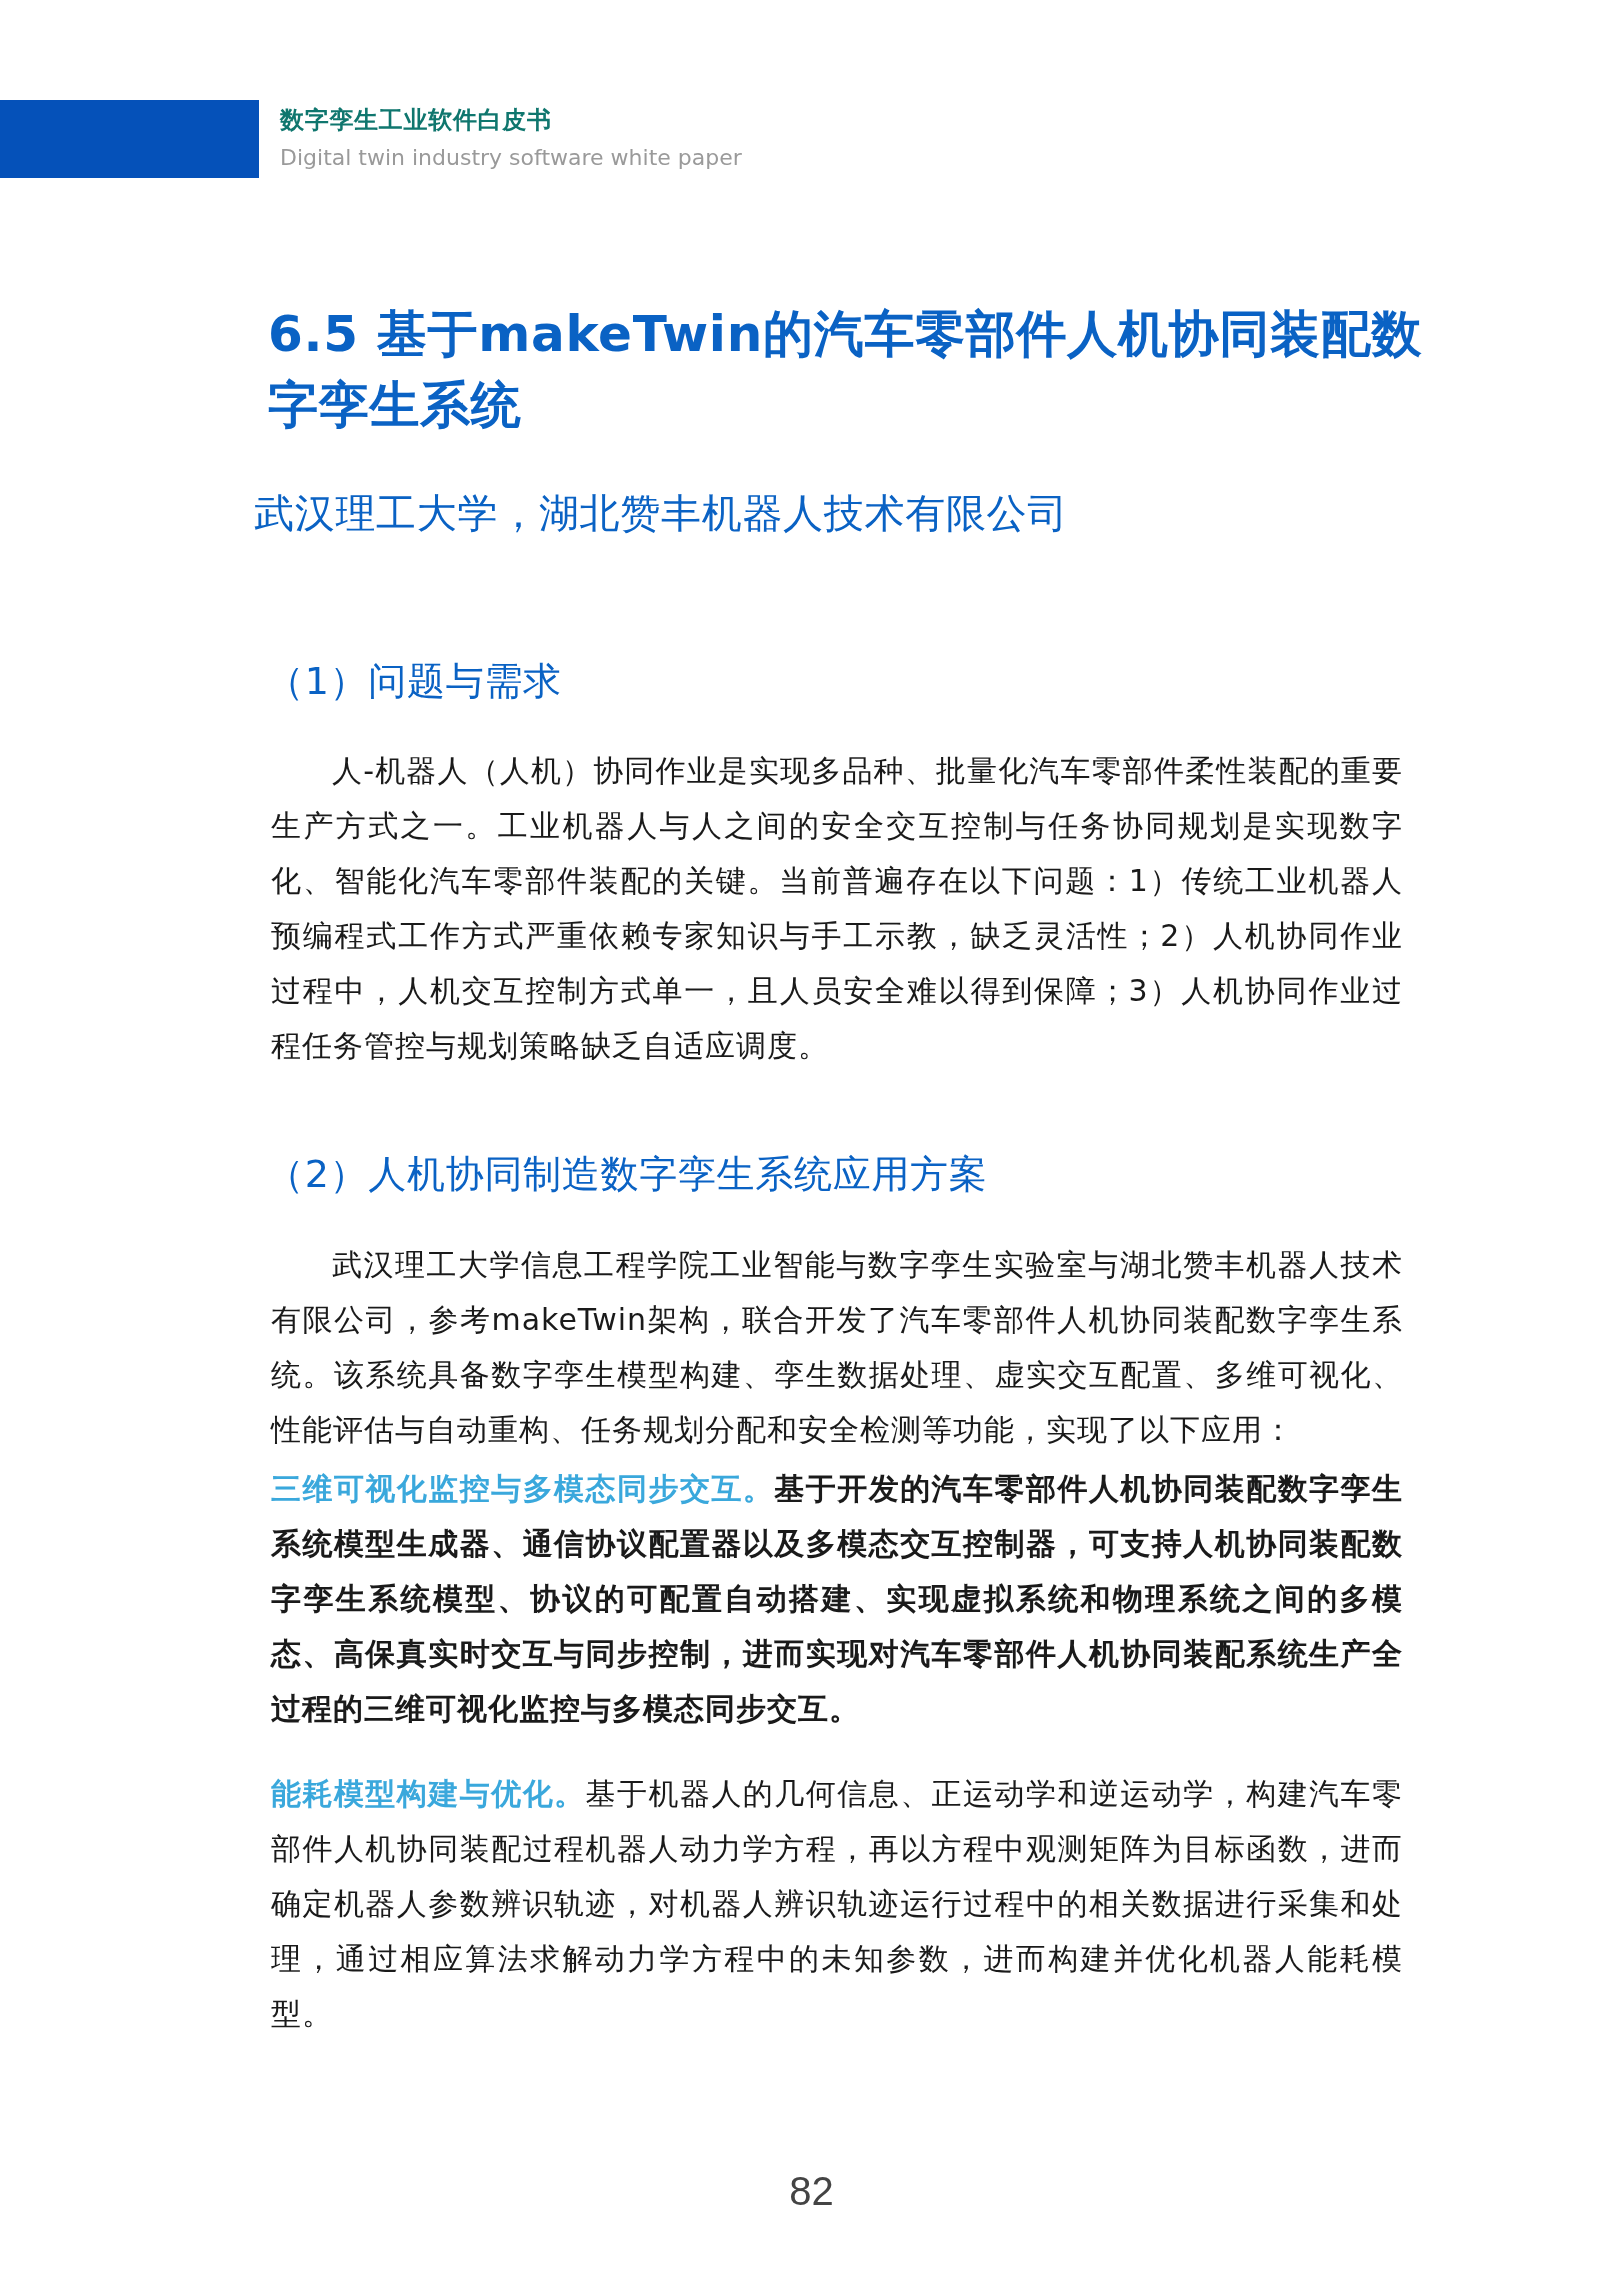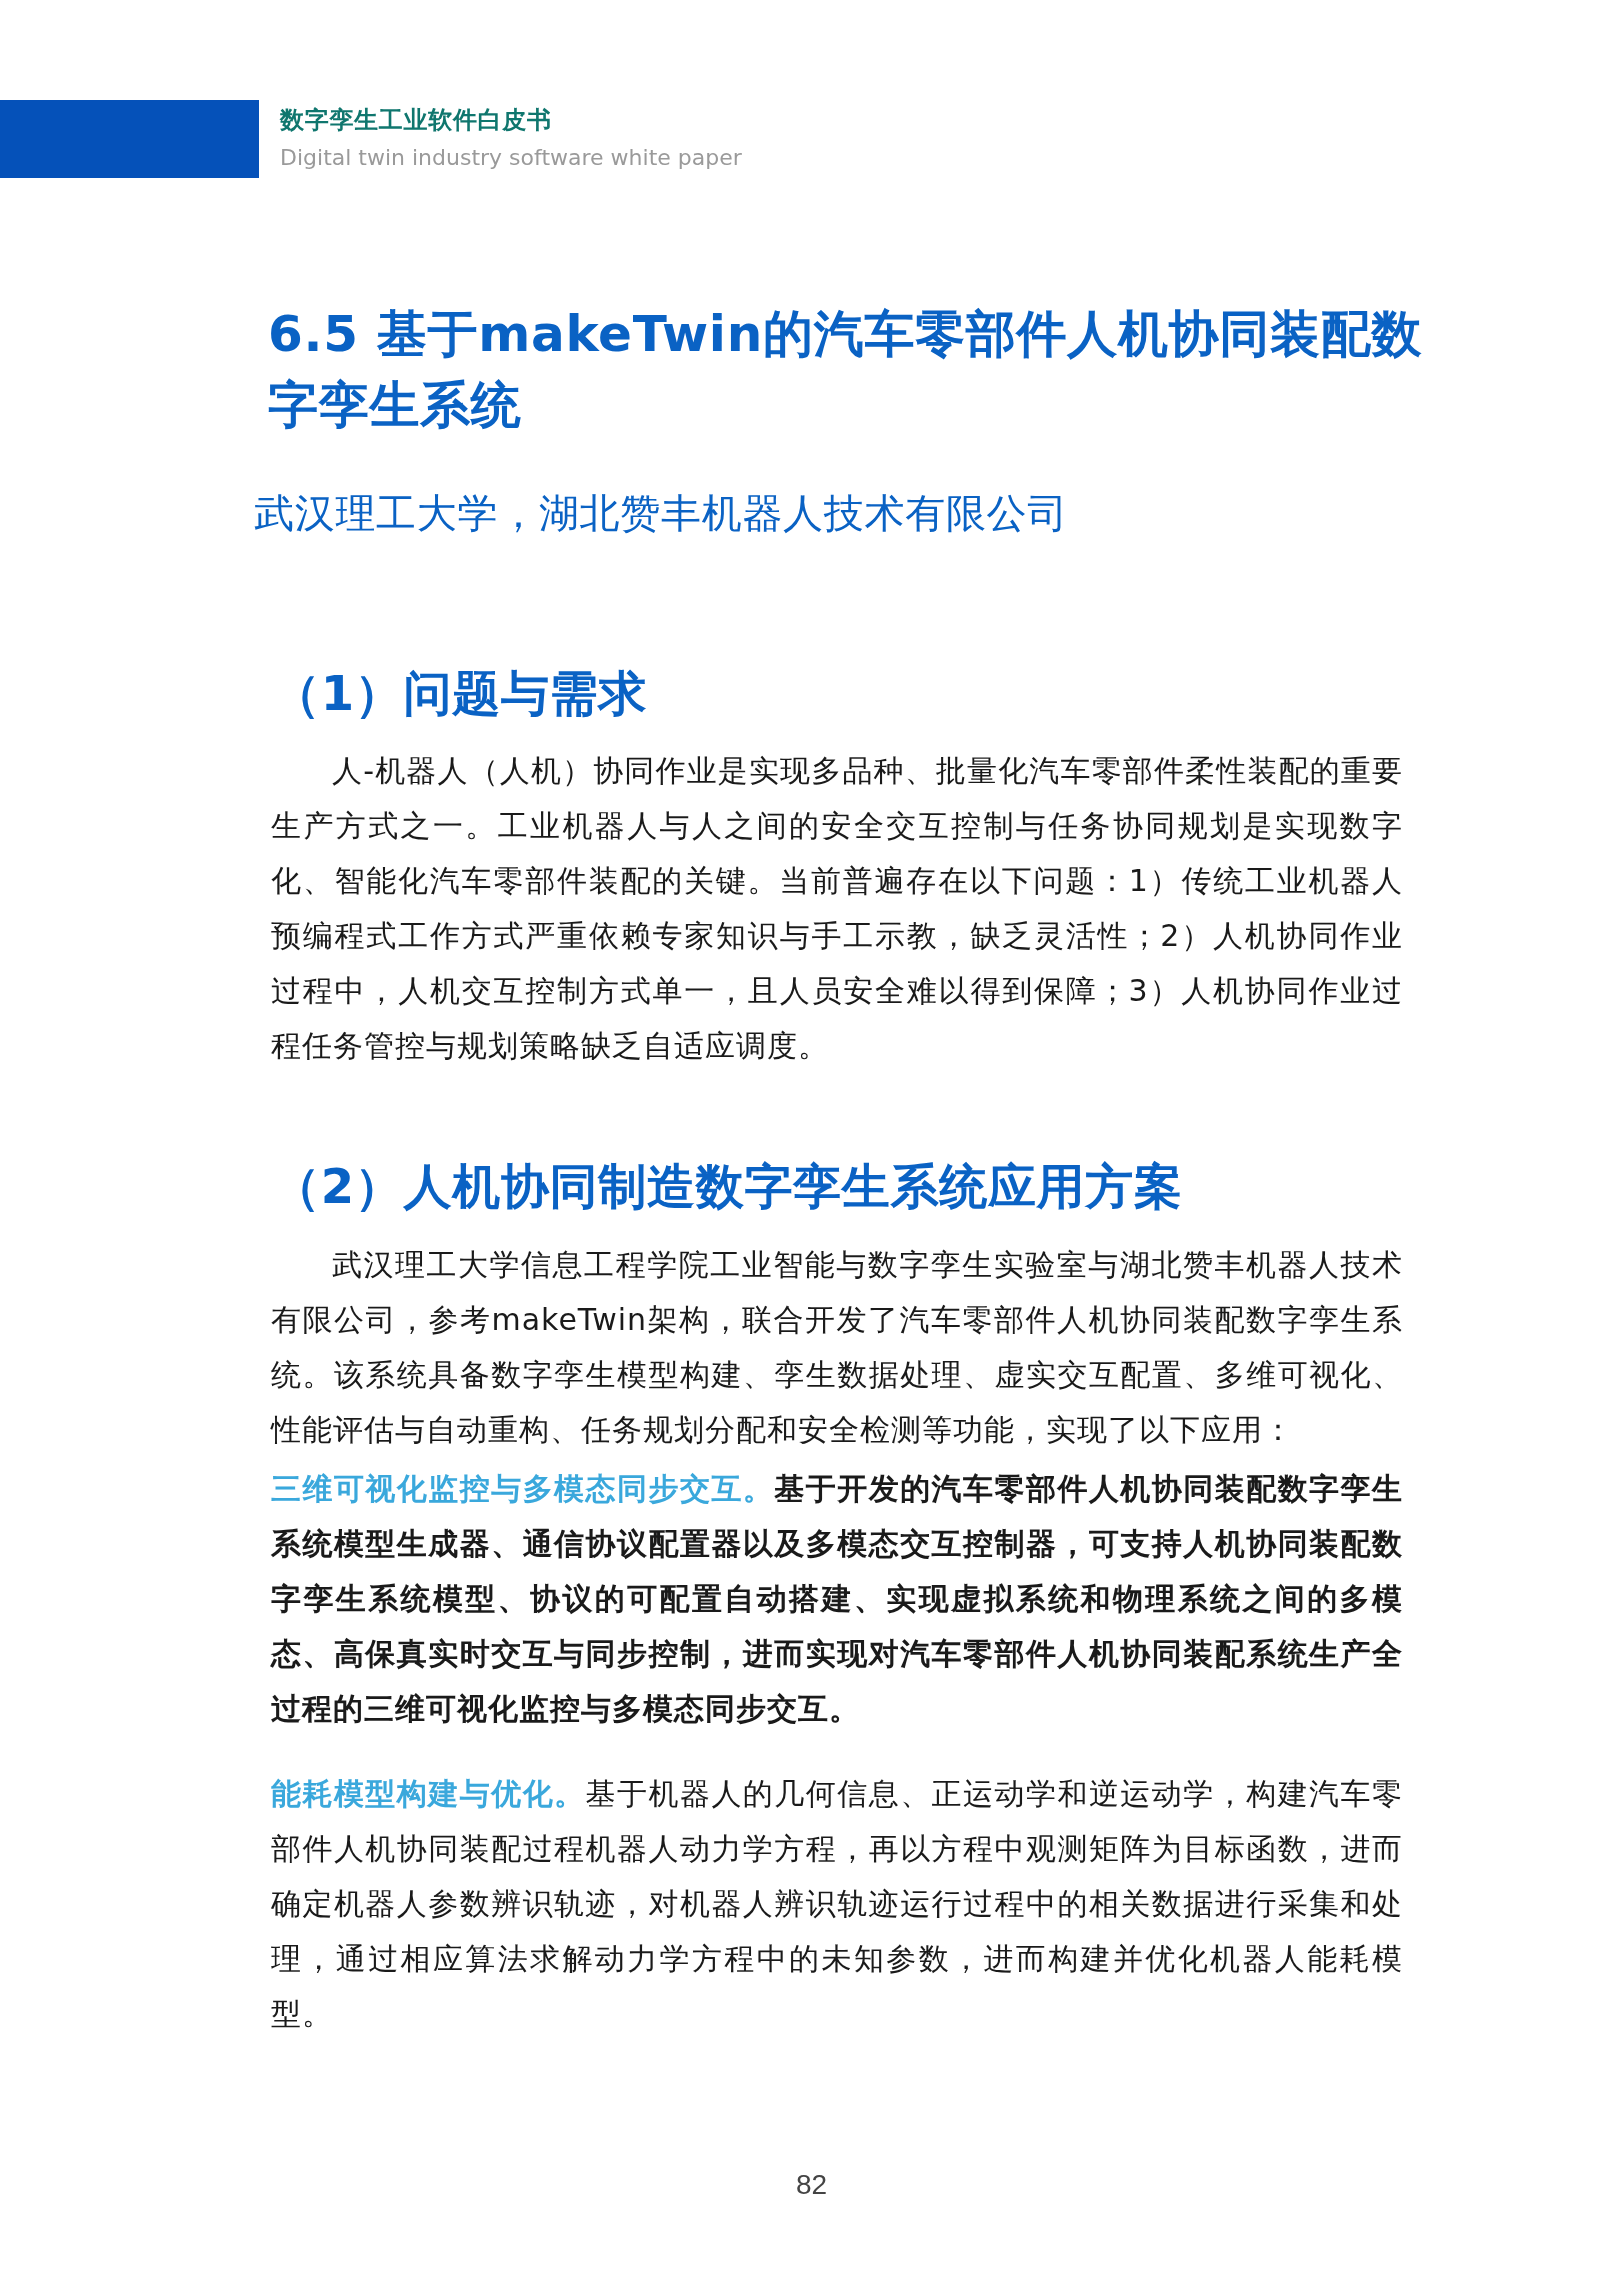--- a/index.html
+++ b/index.html
@@ -3,26 +3,26 @@
 <meta charset="utf-8">
 <style>
   html, body { margin: 0; padding: 0; background: #ffffff; }
   body { width: 1623px; height: 2295px; position: relative; overflow: hidden;
          font-family: "DejaVu Sans", "Liberation Sans", sans-serif; color: #1a1a1a; }
   .header-bar { position: absolute; left: 0; top: 100px; width: 259px; height: 78px; background: #0551b9; }
   .header-title { position: absolute; left: 280px; top: 104px; font-size: 24px; font-weight: bold; color: #0f766e; letter-spacing: 0.7px; white-space: nowrap; }
   .header-sub { position: absolute; left: 280px; top: 145px; font-size: 22px; color: #9a9a9a; white-space: nowrap; }
   .doc-title { position: absolute; left: 254px; top: 285px; width: 1159px; font-size: 50px; font-weight: bold; color: #0a62c4; line-height: 71px; margin: 14px; letter-spacing: 0.7px; }
   .authors { position: absolute; left: 254px; top: 486px; font-size: 40px; color: #0a62c4; white-space: nowrap; font-weight: normal; letter-spacing: 0.7px; }
-  .section-h { position: absolute; left: 254px; font-size: 48px; font-weight: bold; color: #0a62c4; margin: 18px; white-space: nowrap; letter-spacing: 0.7px; }
+  .section-h { position: absolute; left: 254px; font-size: 38px; font-weight: normal; color: #0a62c4; margin: 12px; white-space: nowrap; letter-spacing: 0.7px; }
   .para { position: absolute; left: 254px; width: 1132px; font-size: 30px; line-height: 55px; margin: 17px; text-align: justify; color: #1a1a1a; letter-spacing: 1px; }
   .indent { text-indent: 61px; }
   .lead { color: #3aa8dc; font-weight: bold; }
   .bold-body { font-weight: bold; }
-  .page-num { position: absolute; left: 0; width: 1623px; top: 2169px; text-align: center; font-size: 28px; color: #444; font-family: "Liberation Sans", sans-serif; }
+  .page-num { position: absolute; left: 0; width: 1623px; top: 2169px; text-align: center; font-size: 40px; color: #444; font-family: "Liberation Sans", sans-serif; }
 </style>
 </head>
 <body>
 
 <div class="header-bar"></div>
 <div class="header-title">数字孪生工业软件白皮书</div>
 <div class="header-sub">Digital twin industry software white paper</div>
 
 <h1 class="doc-title">6.5  基于makeTwin的汽车零部件人机协同装配数字孪生系统</h1>
 <div class="authors">武汉理工大学，湖北赞丰机器人技术有限公司</div>

